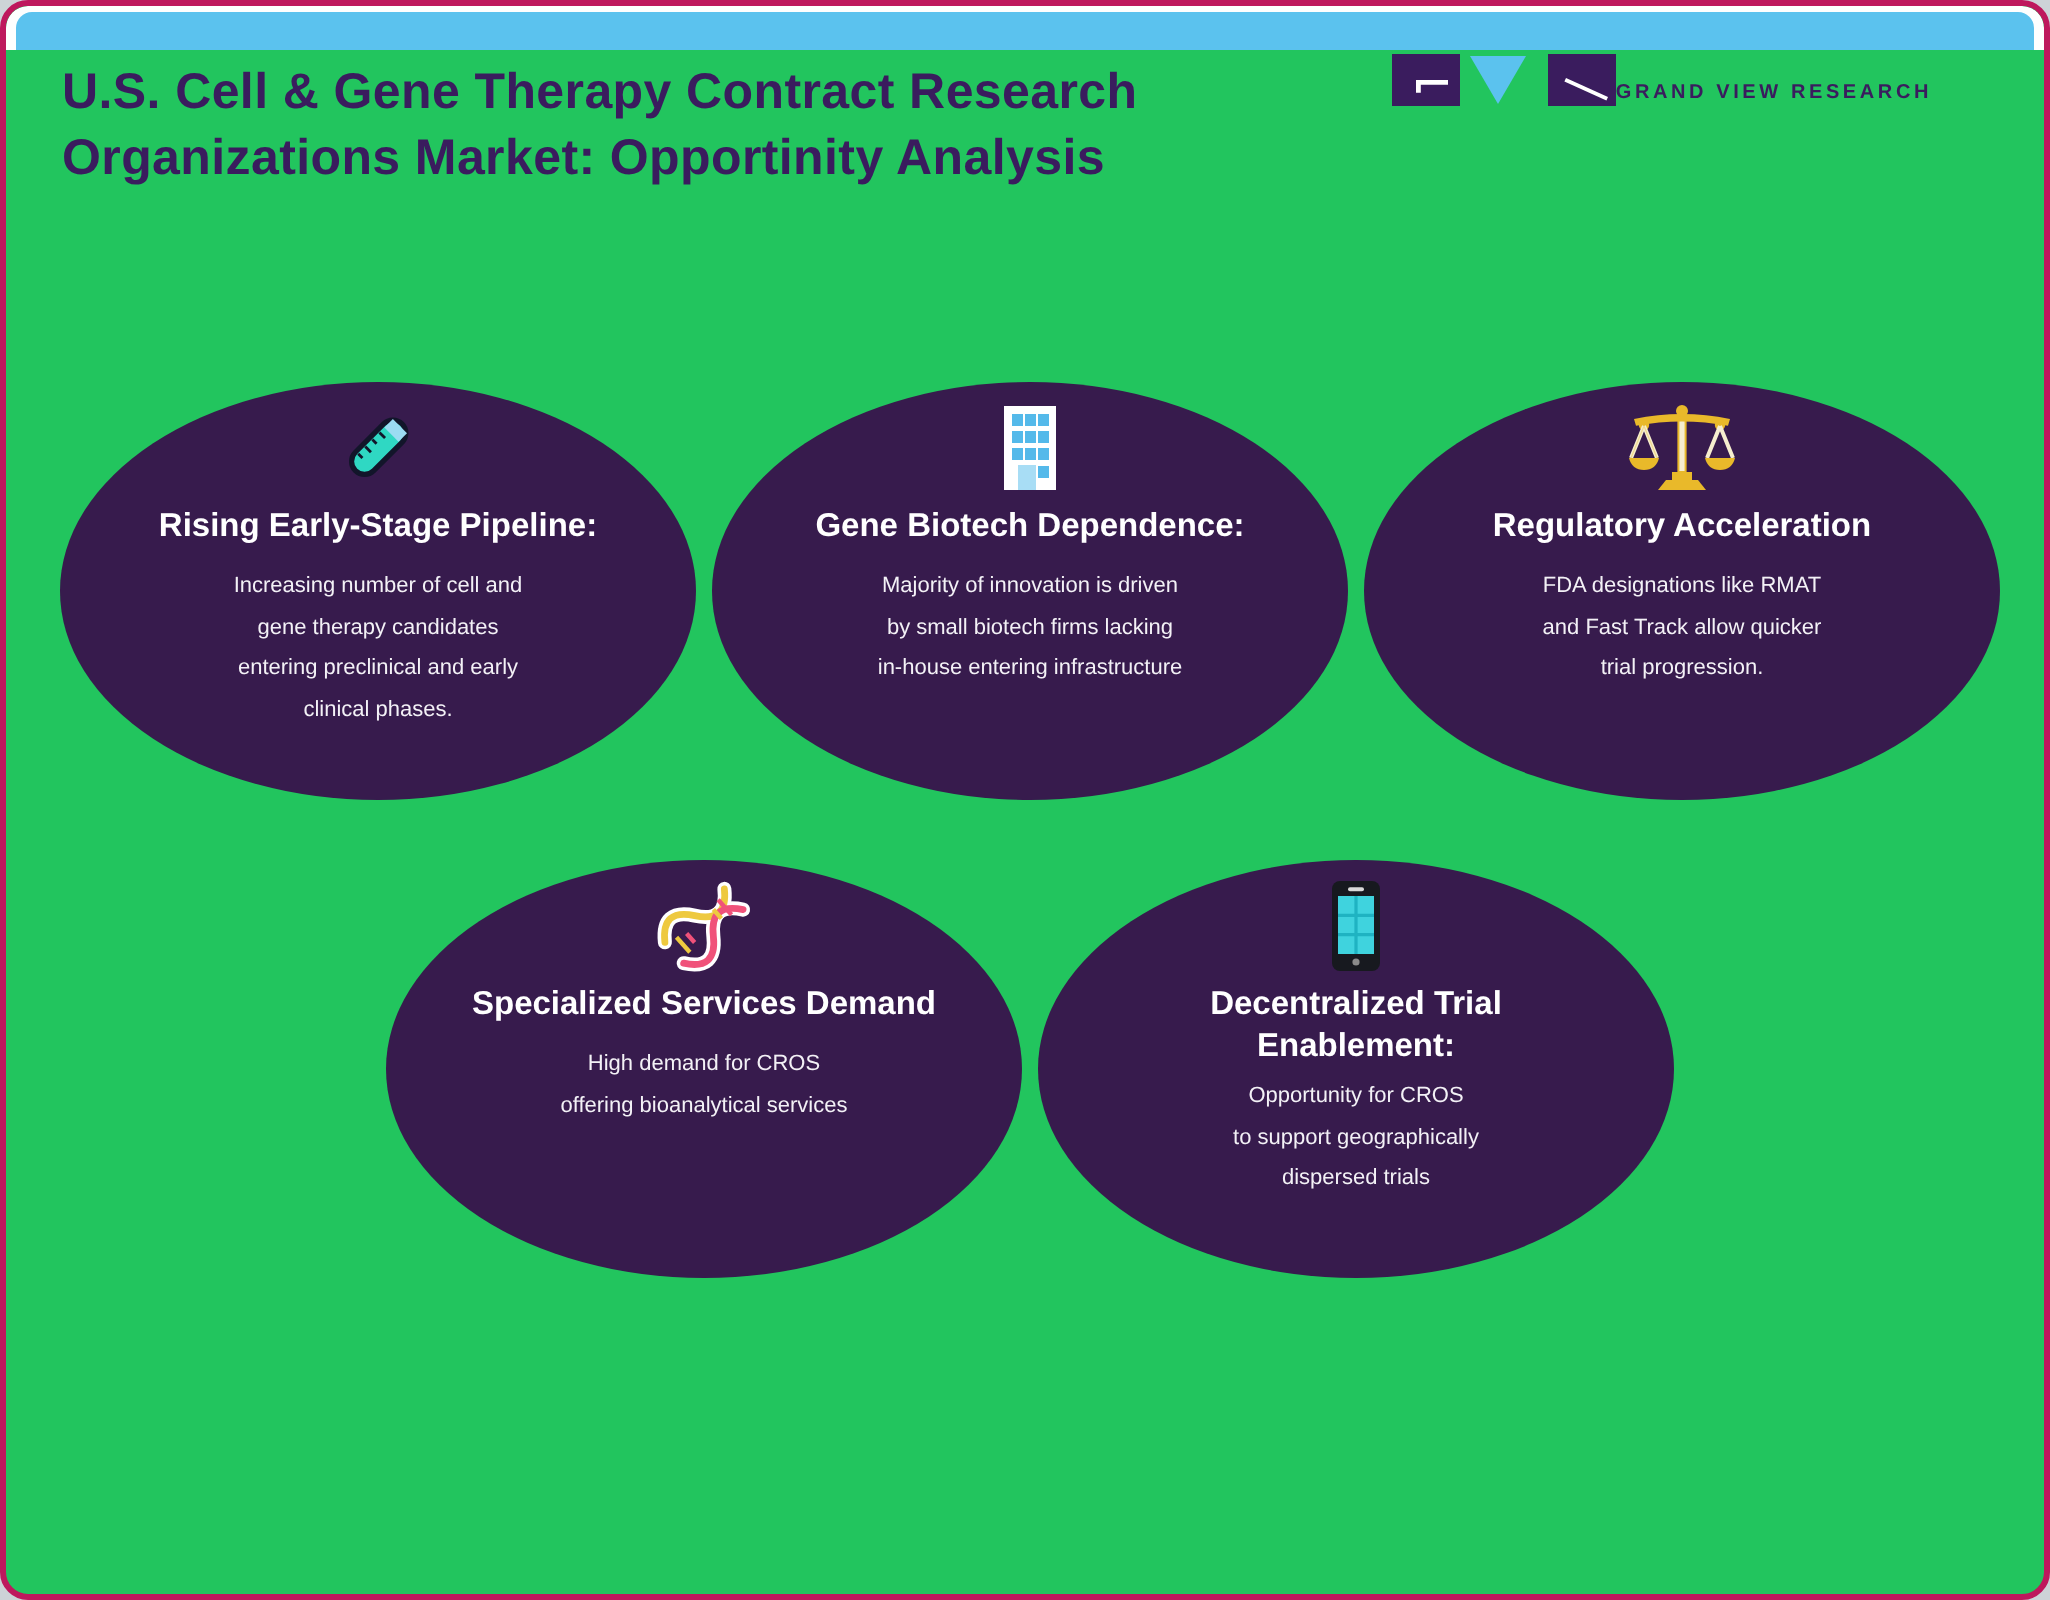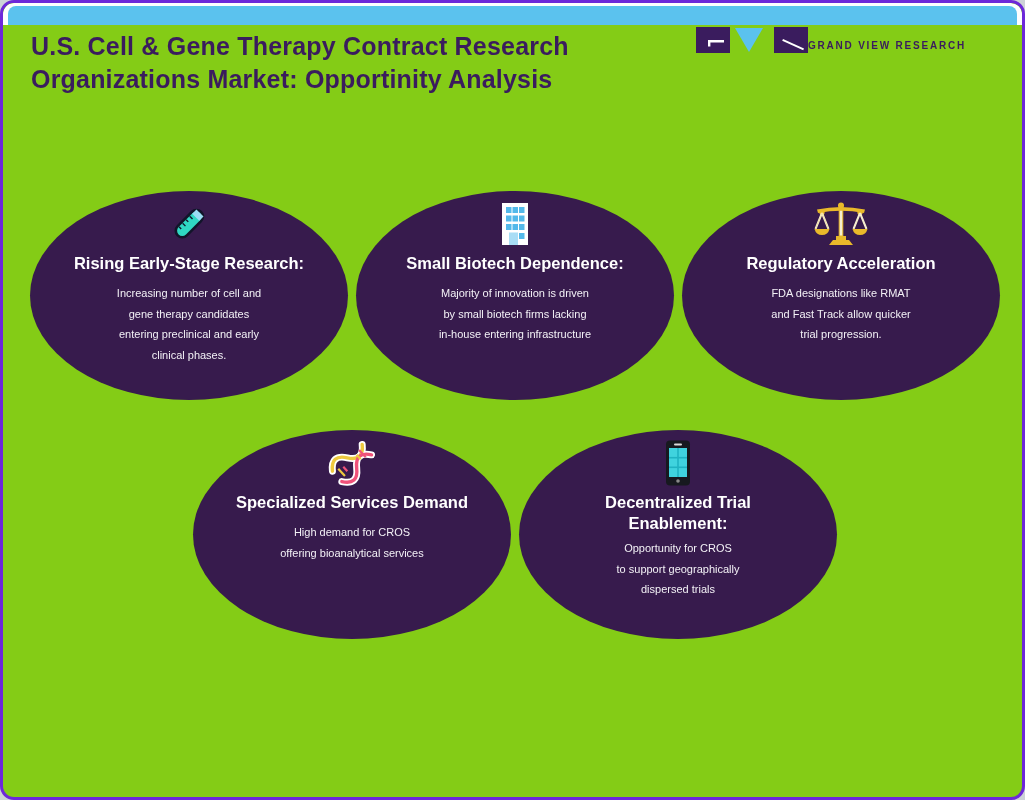--- a/index.html
+++ b/index.html
@@ -3,22 +3,22 @@
 <meta charset="utf-8">
 <style>
   html,body{margin:0;padding:0;}
   body{
     width:1025px;height:800px;background:#cdd3d7;
     font-family:"Liberation Sans","DejaVu Sans",sans-serif;
     position:relative;overflow:hidden;
   }
   .card{
     position:absolute;inset:0;
-    background:#84cc16;
-    border:3px solid #6d28d9;
+    background:#22c55e;
+    border:3px solid #be185d;
     border-radius:14px;
     box-sizing:border-box;
     overflow:hidden;
   }
   .top-white{
     background:#fdfefe;
     padding:3px 5px 0 5px;
     border-radius:11px 11px 0 0;
   }
   .topbar{
@@ -93,21 +93,21 @@
         <g transform="rotate(45 24 24)">
           <rect x="17.5" y="7" width="13" height="33" rx="6.5" fill="#2fd8c3" stroke="#12152a" stroke-width="2.6"></rect>
           <path d="M19 8.5 h10 v6 h-10 z" fill="#9bdcf3"></path>
           <line x1="19" y1="18" x2="23" y2="18" stroke="#12152a" stroke-width="1.4"></line>
           <line x1="19" y1="23" x2="22" y2="23" stroke="#12152a" stroke-width="1.4"></line>
           <line x1="19" y1="28" x2="23" y2="28" stroke="#12152a" stroke-width="1.4"></line>
           <line x1="19" y1="33" x2="22" y2="33" stroke="#12152a" stroke-width="1.4"></line>
         </g>
       </svg>
     </div>
-    <div class="ell-title">Rising Early-Stage Research:</div>
+    <div class="ell-title">Rising Early-Stage Pipeline:</div>
     <div class="ell-body">Increasing number of cell and
 gene therapy candidates
 entering preclinical and early
 clinical phases.</div>
   </div>
 
   <div class="ellipse e2">
     <div class="ell-icon">
       <svg width="44" height="46" viewBox="0 0 44 46">
         <rect x="9" y="2" width="26" height="42" fill="#ffffff"></rect>
@@ -117,21 +117,21 @@
         <rect x="13" y="14.5" width="5.5" height="6" fill="#54b9ea"></rect>
         <rect x="19.5" y="14.5" width="5.5" height="6" fill="#54b9ea"></rect>
         <rect x="26" y="14.5" width="5.5" height="6" fill="#54b9ea"></rect>
         <rect x="13" y="23" width="5.5" height="6" fill="#54b9ea"></rect>
         <rect x="19.5" y="23" width="5.5" height="6" fill="#54b9ea"></rect>
         <rect x="26" y="23" width="5.5" height="6" fill="#54b9ea"></rect>
         <rect x="26" y="32" width="5.5" height="6" fill="#54b9ea"></rect>
         <rect x="16" y="31.5" width="9" height="12.5" fill="#a8ddf5"></rect>
       </svg>
     </div>
-    <div class="ell-title">Small Biotech Dependence:</div>
+    <div class="ell-title">Gene Biotech Dependence:</div>
     <div class="ell-body">Majority of innovation is driven
 by small biotech firms lacking
 in-house entering infrastructure</div>
   </div>
 
   <div class="ellipse e3">
     <div class="ell-icon">
       <svg width="56" height="48" viewBox="0 0 56 48">
         <rect x="26.2" y="5" width="3.6" height="31" fill="#f6eecf" stroke="#e9b92a" stroke-width="1"></rect>
         <path d="M4 9.5 Q28 4.5 52 9.5 l-1 3.4 Q28 8.5 5 12.9 z" fill="#e9b92a"></path>

